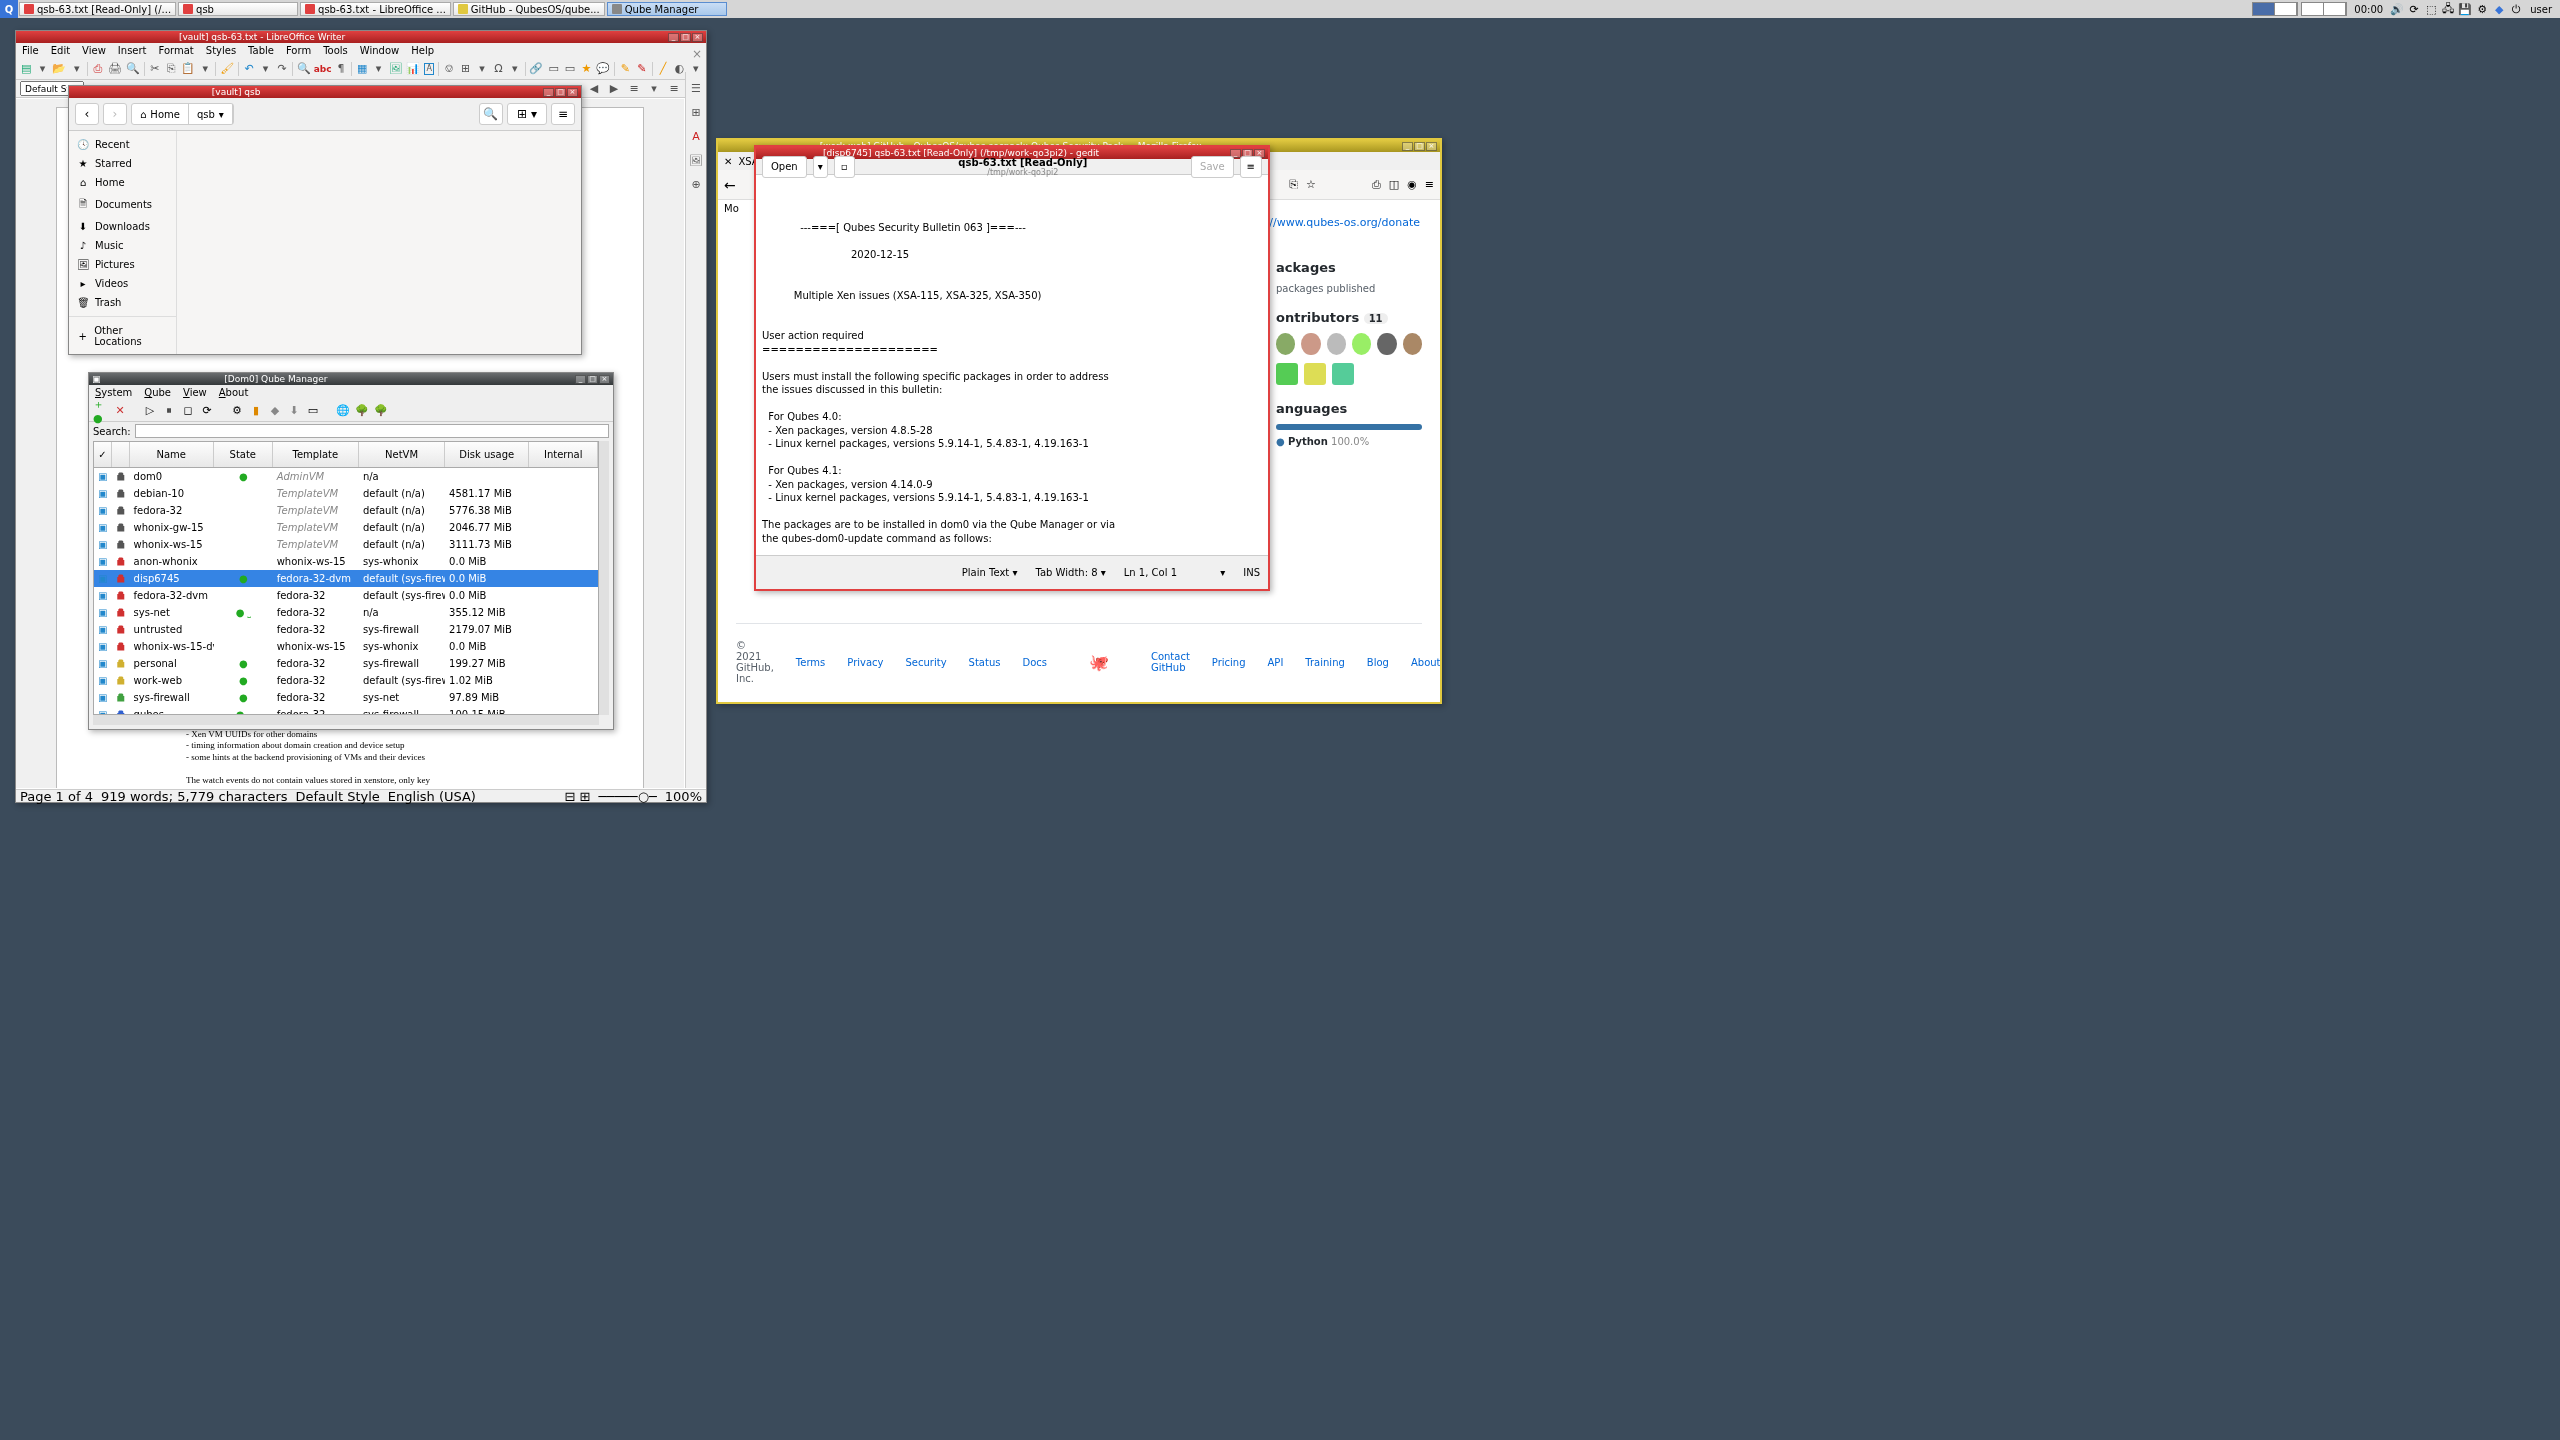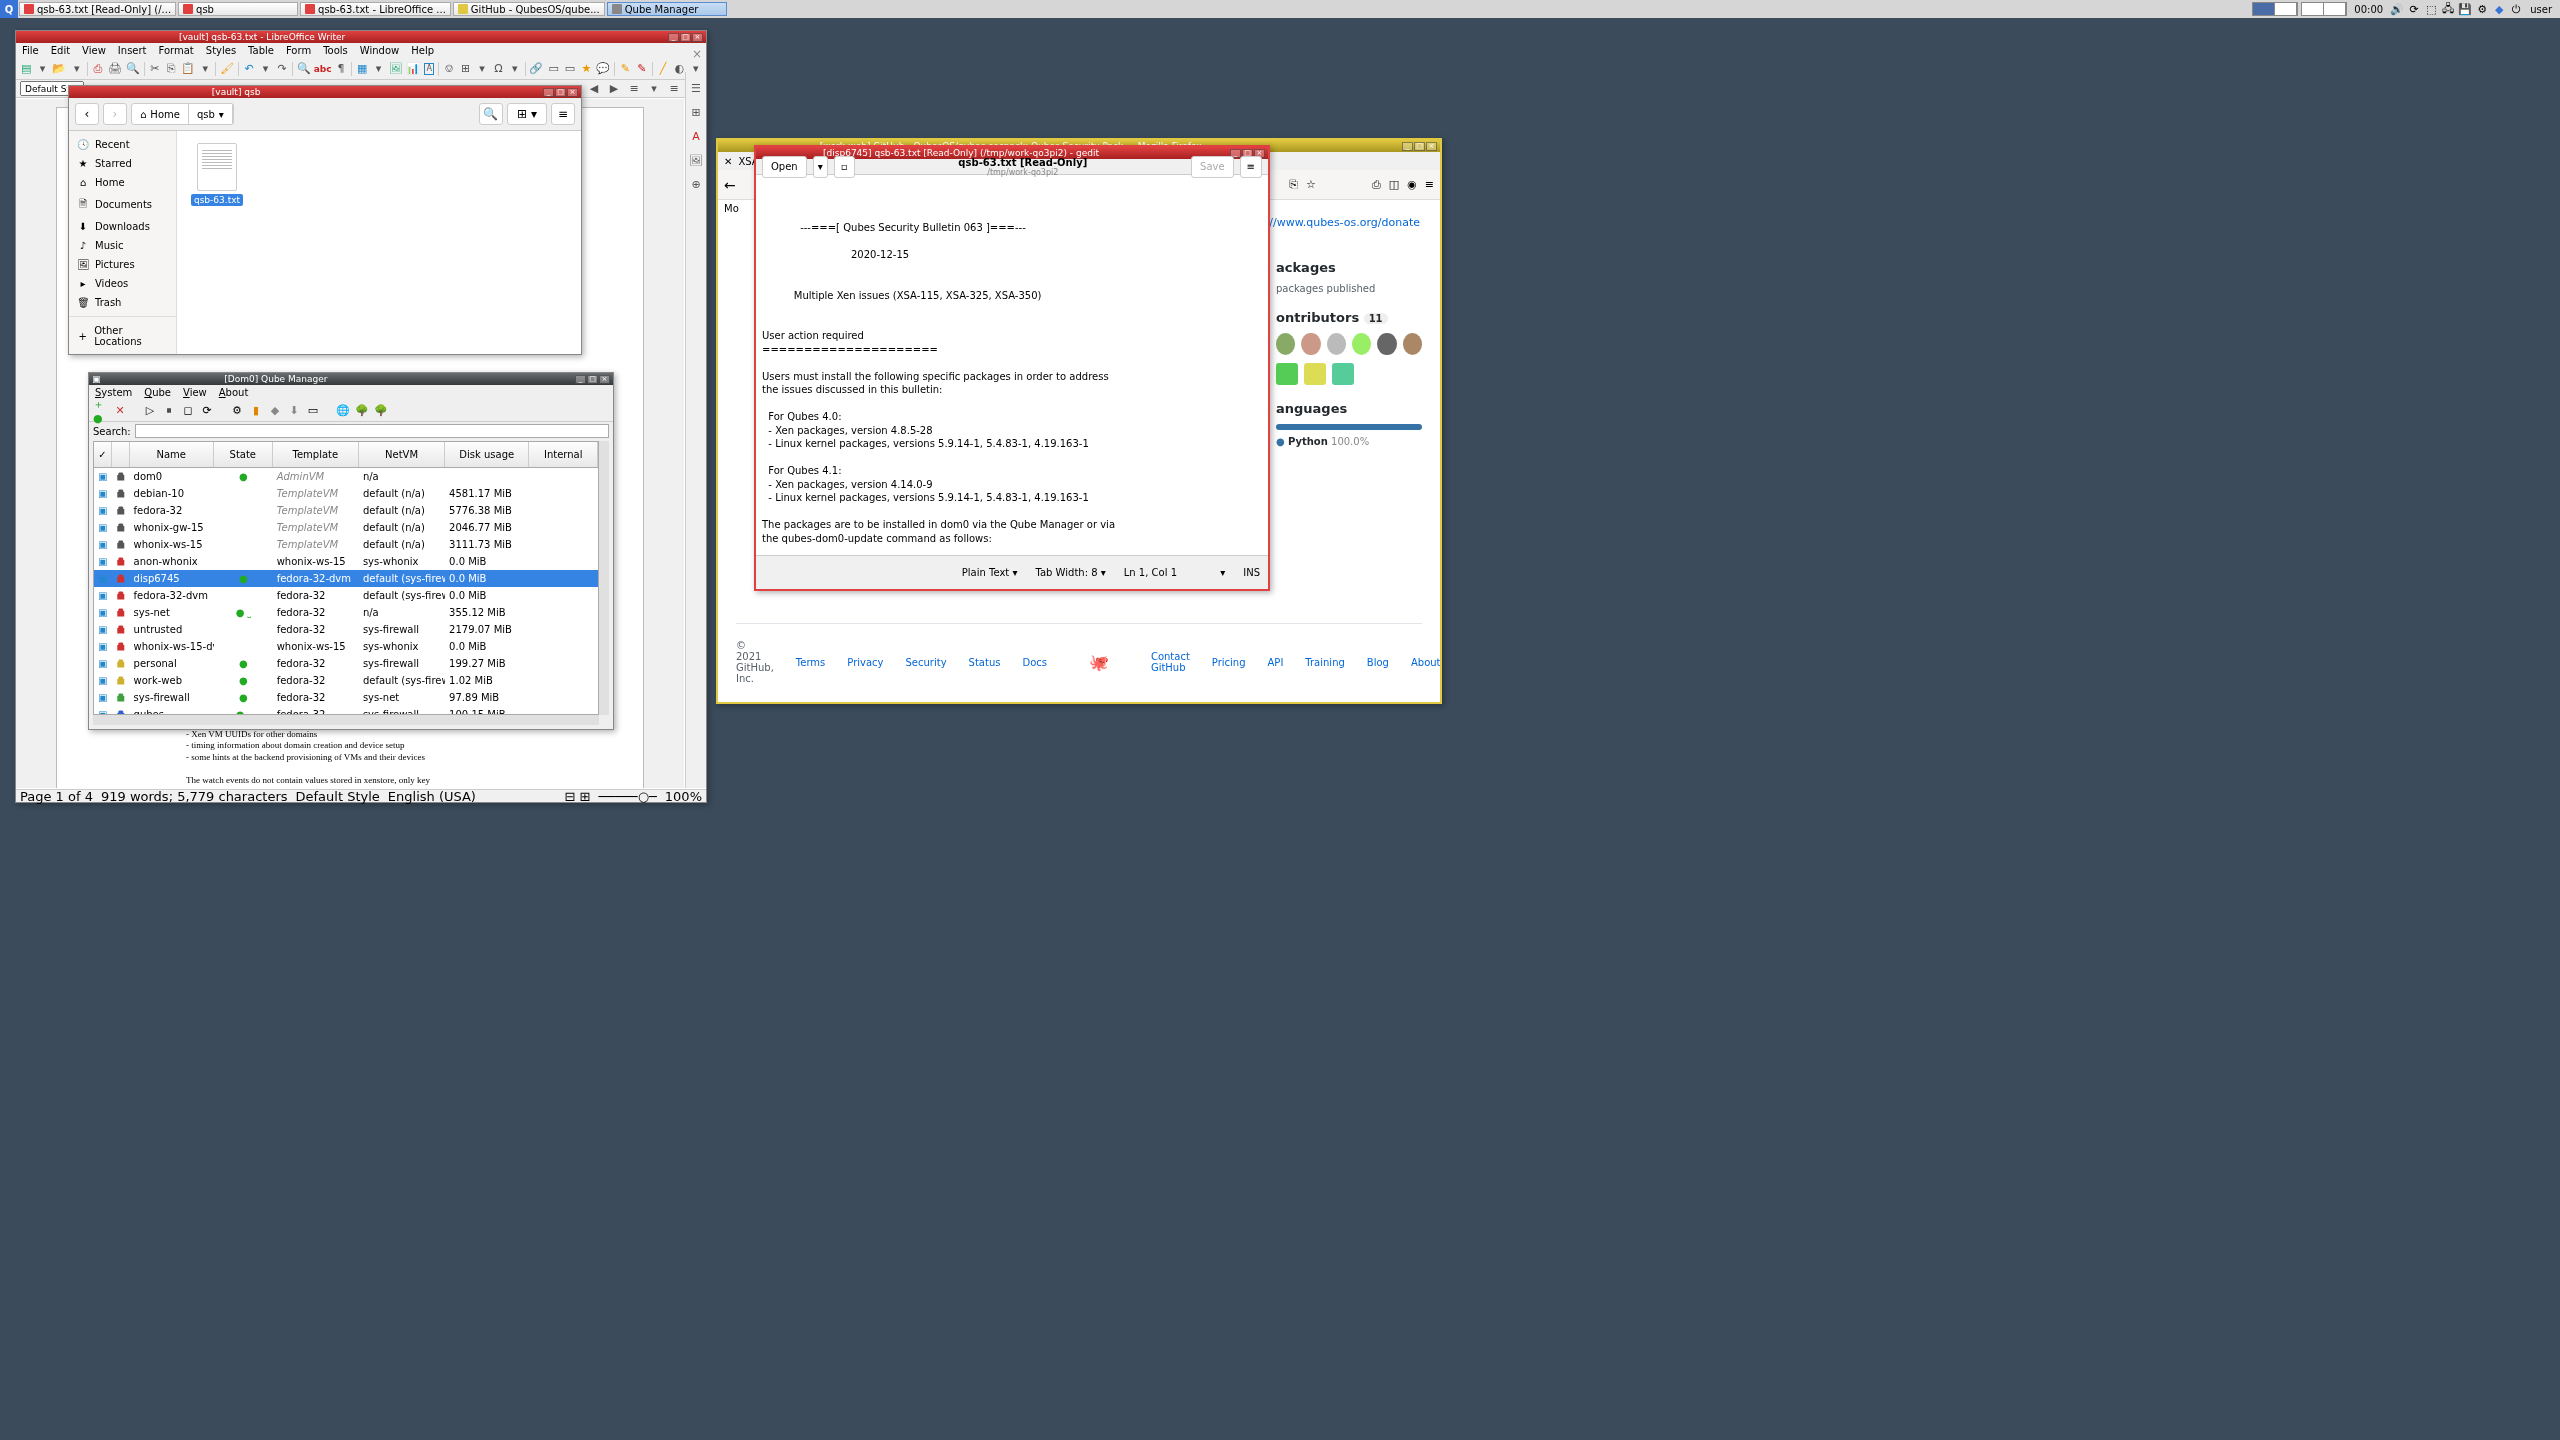--- a/index.html
+++ b/index.html
@@ -316,26 +316,20 @@
         </div>
         <div class="side-item">
           <span style="width:12px;text-align:center">🗑</span>
           <span>Trash</span>
         </div>
         <div class="side-item" style="border-top: 1px solid rgb(221, 221, 221); margin-top: 4px; padding-top: 8px;">
           <span style="width:12px;text-align:center">+</span>
           <span>Other Locations</span>
         </div>
       </div>
-    <div class="files-main">
-      <div class="file-icon">
-        <div class="file-thumb"></div>
-        <span class="file-name-sel">qsb-63.txt</span>
-      </div>
-    </div>
   </div>
 </div>
 
 <div id="qm-win" class="win">
   <div class="qm-title">
     <span>▣</span>
     <span style="margin:0 auto">[Dom0] Qube Manager</span>
     <div class="tb-btns">
         <div class="tb-btn">_</div>
         <div class="tb-btn">□</div>

